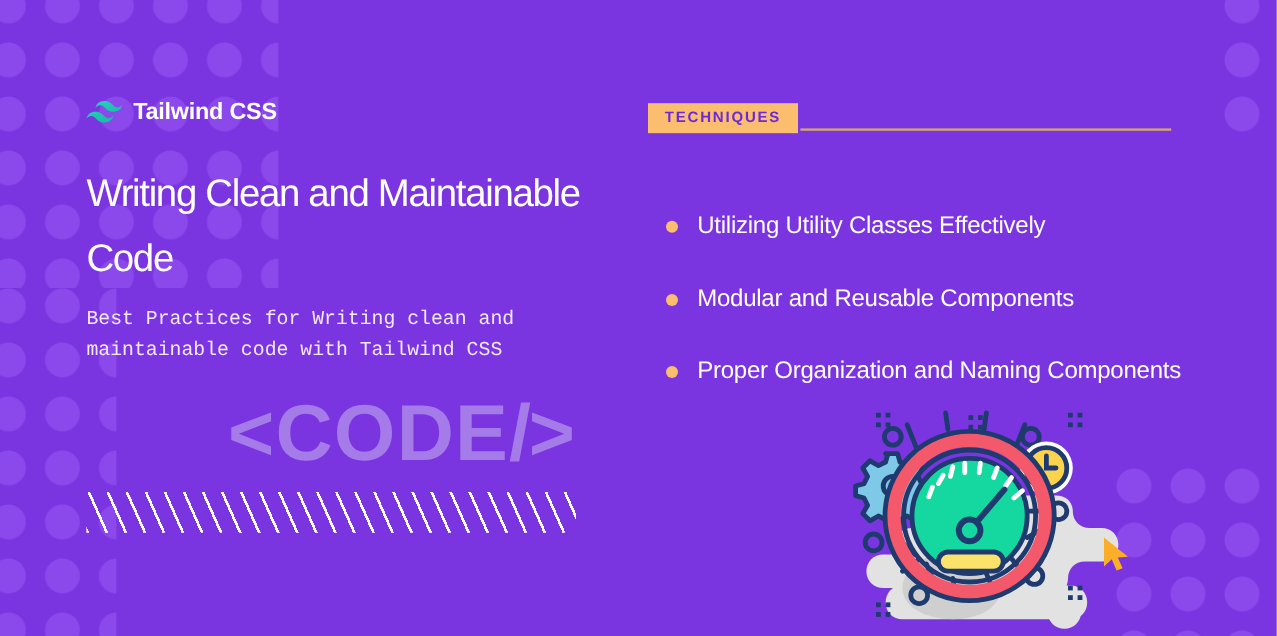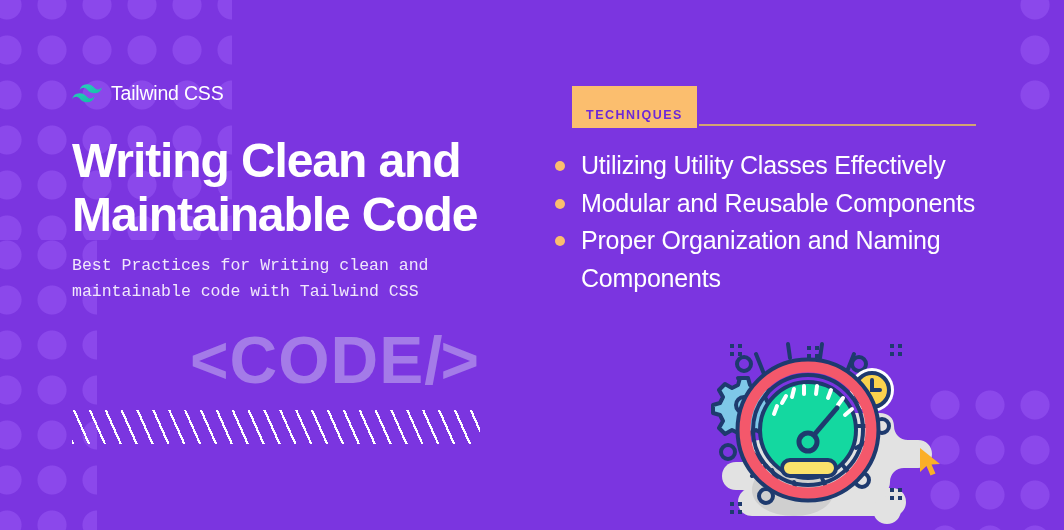--- a/index.html
+++ b/index.html
@@ -54,32 +54,32 @@
     position: absolute;
     left: 0; top: 82px;
     display: flex;
     align-items: center;
     gap: 9px;
   }
   #brand-icon { display: block; }
   #brand-name {
     color: #ffffff;
     font-size: 19.5px;
-    font-weight: normal;
+    font-weight: bold;
     letter-spacing: -0.2px;
   }
 
   #headline {
     position: absolute;
     left: 0; top: 134px;
     width: 450px;
     color: #ffffff;
-    font-size: 48px;
+    font-size: 32px;
     line-height: 54px;
-    font-weight: bold;
+    font-weight: normal;
     letter-spacing: -1.1px;
   }
 
   #subtitle {
     position: absolute;
     left: 0; top: 253px;
     width: 452px;
     color: #F1E8FC;
     font-size: 16.5px;
     line-height: 26px;
@@ -124,47 +124,47 @@
     width: 436px;
     display: flex;
     align-items: center;
   }
   #techniques-badge {
     background: #FBBE6E;
     color: #6D28D9;
     font-size: 12.5px;
     font-weight: bold;
     letter-spacing: 1.5px;
-    padding: 22px 14px 6px 14px;
+    padding: 5px 14px 6px 14px;
     flex: none;
-    margin-left: 32px;
   }
   #techniques-rule {
     flex: 1;
     height: 2px;
     background: #D3A572;
     margin-left: 2px;
     align-self: flex-end;
     margin-bottom: 2px;
   }
 
   #bullet-list {
     position: absolute;
     left: 3px; top: 147px;
     width: 470px;
     list-style: none;
   }
   .bullet-item {
     position: relative;
     padding-left: 38px;
     color: #FFFFFF;
-    font-size: 25px;
+    font-size: 20px;
     line-height: 37.5px;
     font-weight: normal;
     letter-spacing: -0.2px;
+    margin-top: 23px;
   }
   .bullet-dot {
     position: absolute;
     left: 12px; top: 14px;
     width: 10px; height: 10px;
     border-radius: 50%;
     background: #FBBE6E;
   }
 
   

